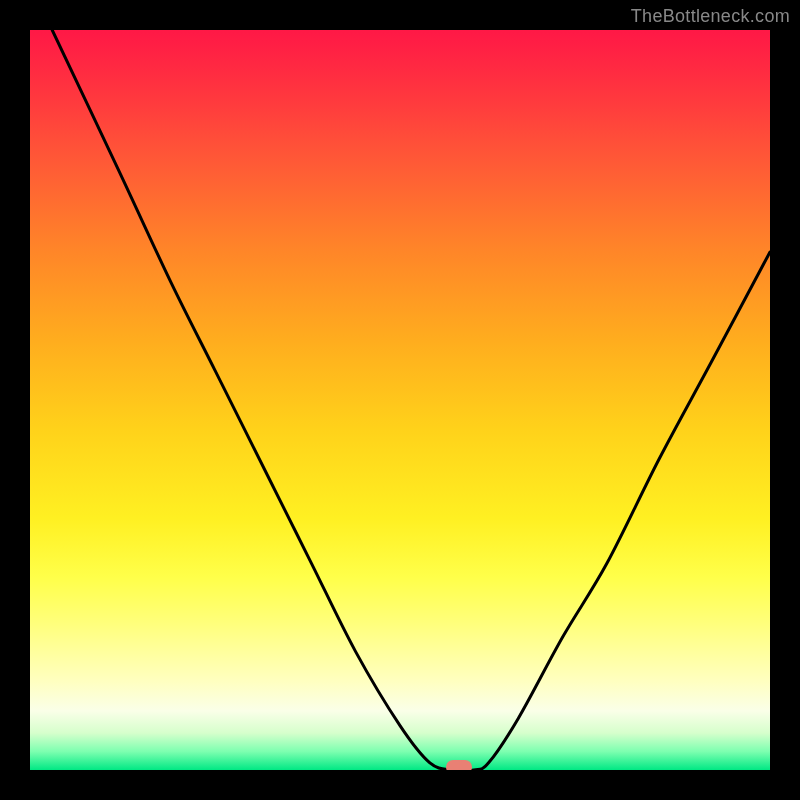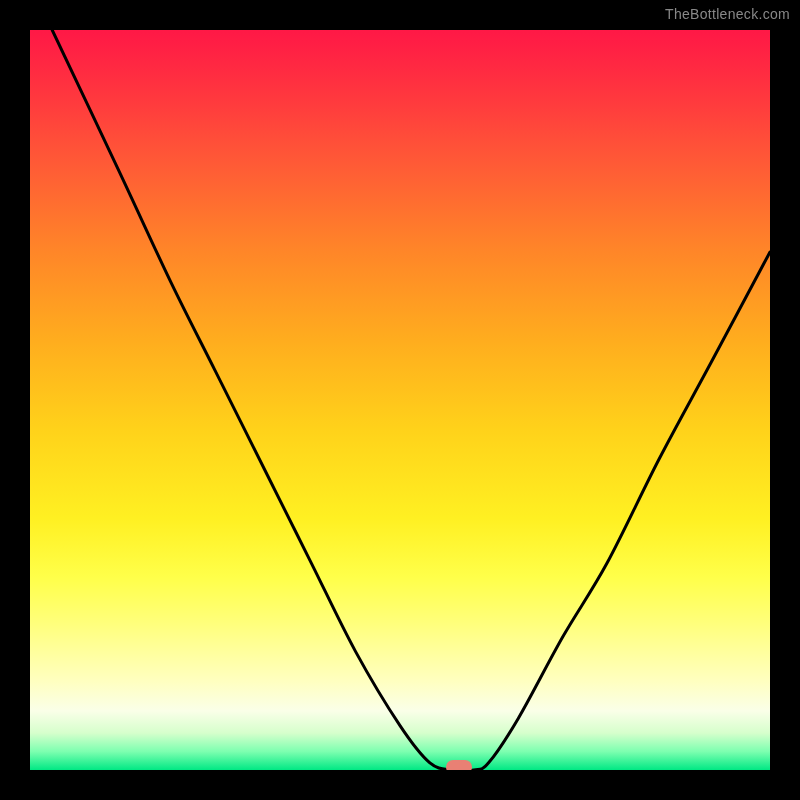--- a/index.html
+++ b/index.html
@@ -9,21 +9,21 @@
     height: 800px;
     background: #000;
     position: relative;
     font-family: Arial, sans-serif;
   }
   .watermark {
     position: absolute;
     top: 6px;
     right: 10px;
     color: #888;
-    font-size: 14px;
+    font-size: 18px;
     font-weight: 500;
     z-index: 10;
     letter-spacing: 0.3px;
   }
   .plot-area {
     position: absolute;
     left: 30px;
     top: 30px;
     width: 740px;
     height: 740px;

